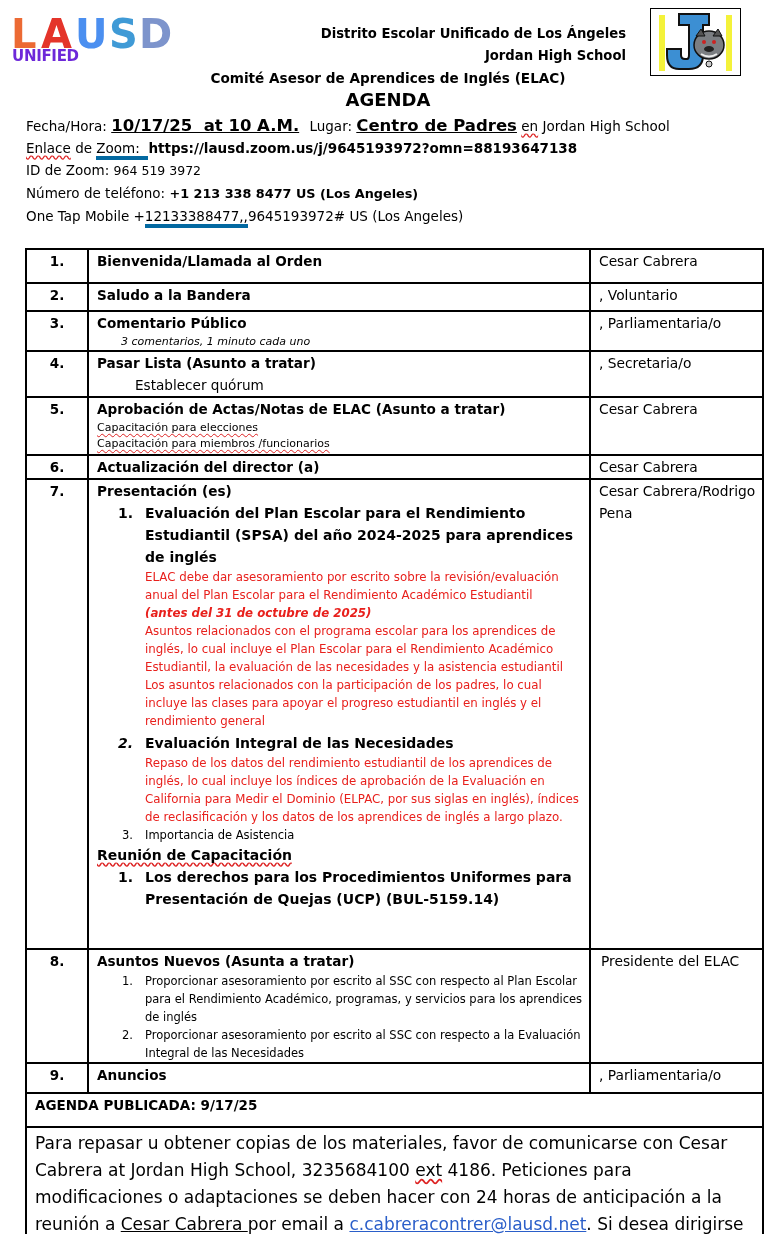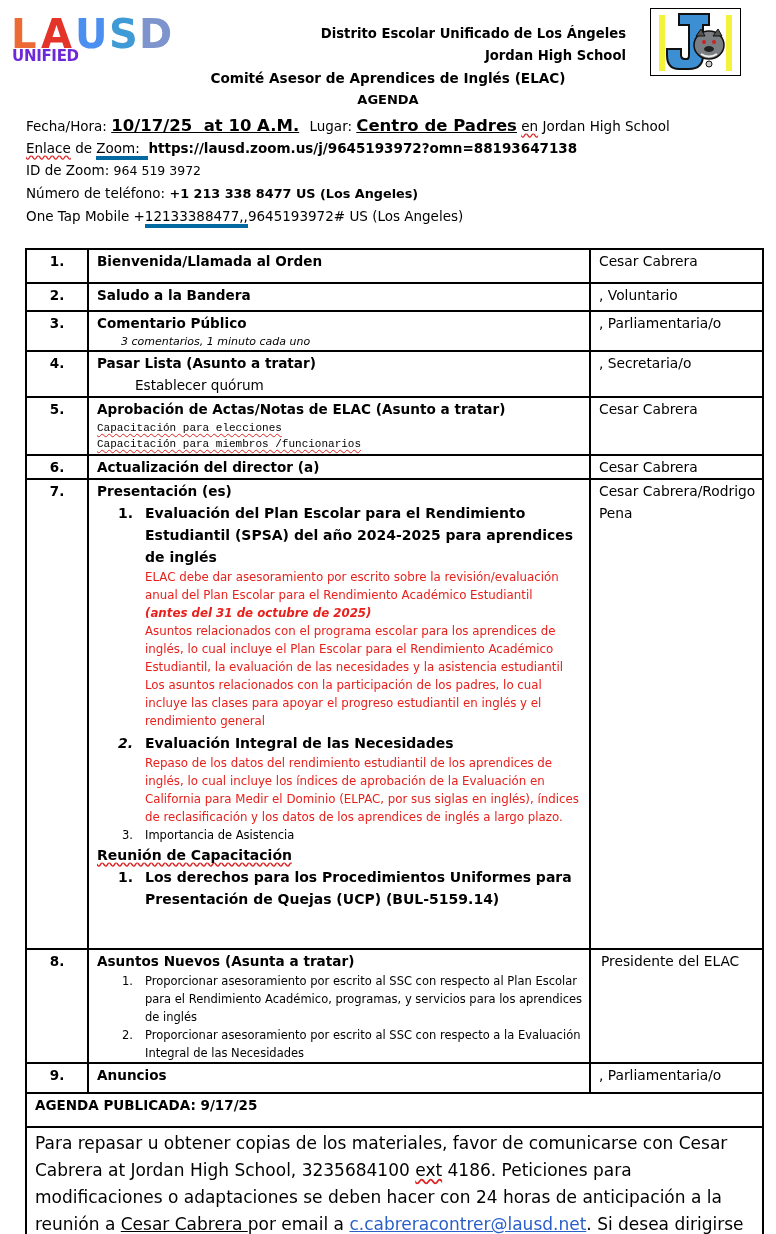--- a/index.html
+++ b/index.html
@@ -32,21 +32,21 @@
 
   
   table.agenda { position: absolute; left: 25px; top: 248px; width: 739px; border-collapse: collapse; }
   table.agenda td { border: 2px solid #000; vertical-align: top; padding: 0; }
   td.num { width: 60px; text-align: center; font-weight: 700; font-size: 13.5px; line-height: 22px; }
   td.topic { width: 486px; padding: 0 6px 0 8px !important; }
   td.who { padding: 0 0 0 8px !important; font-size: 13.8px; line-height: 22px; }
   .t-title { font-weight: 700; font-size: 13.6px; line-height: 22px; }
   .t-sub-it { font-style: italic; font-size: 11px; line-height: 16px; padding-left: 24px; }
   .t-sub { font-size: 13.6px; line-height: 22px; padding-left: 38px; }
-  .t-small { font-size: 11px; line-height: 16px; font-family: Liberation Mono, monospace; }
+  .t-small { font-size: 11px; line-height: 16px; }
   .ol-row { display: flex; }
   .ol-row .n { width: 48px; text-align: right; padding-right: 12px; box-sizing: border-box; font-weight: 700; font-size: 14px; line-height: 22px; flex: none; }
   .ol-row .c { flex: 1; font-weight: 700; font-size: 14px; line-height: 22px; }
   .red { color: #e8201c; font-size: 11.8px; line-height: 18px; padding-left: 48px; }
   .red .bi { font-weight: 700; font-style: italic; margin-top: 19px; }
   .small-row { display: flex; font-size: 11.5px; line-height: 18px; }
   .small-row .n { width: 48px; text-align: right; padding-right: 12px; box-sizing: border-box; flex: none; }
   .small-row .c { flex: 1; }
   .sec-title { font-weight: 700; font-size: 14px; line-height: 22px; }
 
@@ -64,21 +64,21 @@
   <span class="big" style="left:64px;color:#4b8ff0">U</span>
   <span class="big" style="left:98px;color:#3f9ad6">S</span>
   <span class="big" style="left:128px;color:#7d94cc">D</span>
   <span class="uni">UNIFIED</span>
 </div>
 
 <div class="abs hdr">
   <div class="b">Distrito Escolar Unificado de Los Ángeles</div>
   <div class="b">Jordan High School</div>
   <div class="n">Comité Asesor de Aprendices de Inglés (ELAC)</div>
-  <div class="n" style="font-size:13px">AGENDA</div>
+  <div class="n" style="font-size:18px">AGENDA</div>
 </div>
 
 <div class="abs jlogo">
   <svg width="89" height="66" viewBox="0 0 89 66">
     <rect x="8" y="6" width="6" height="56" fill="#f4f23a"></rect>
     <rect x="75" y="6" width="6" height="56" fill="#f4f23a"></rect>
     <path d="M28 5 H58 V16 H52 V46 Q52 60 38 60 H28 Q16 60 16 46 V40 H30 V46 Q30 50 34 50 H36 Q38 50 38 46 V16 H28 Z" fill="#3c8fd3" stroke="#111" stroke-width="2"></path>
     <ellipse cx="58" cy="36" rx="15" ry="14" fill="#7b7e82" stroke="#111" stroke-width="1.5"></ellipse>
     <path d="M45 27 L50 20 L54 27 Z M62 27 L67 20 L71 27 Z" fill="#555" stroke="#111" stroke-width="1"></path>
     <circle cx="53" cy="33" r="2" fill="#c22"></circle>

